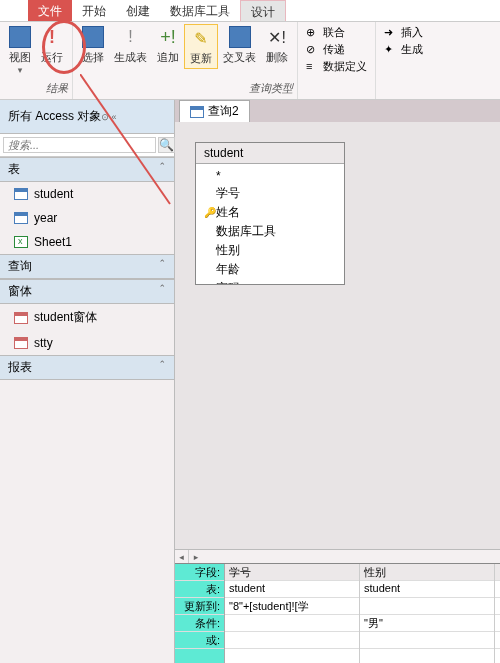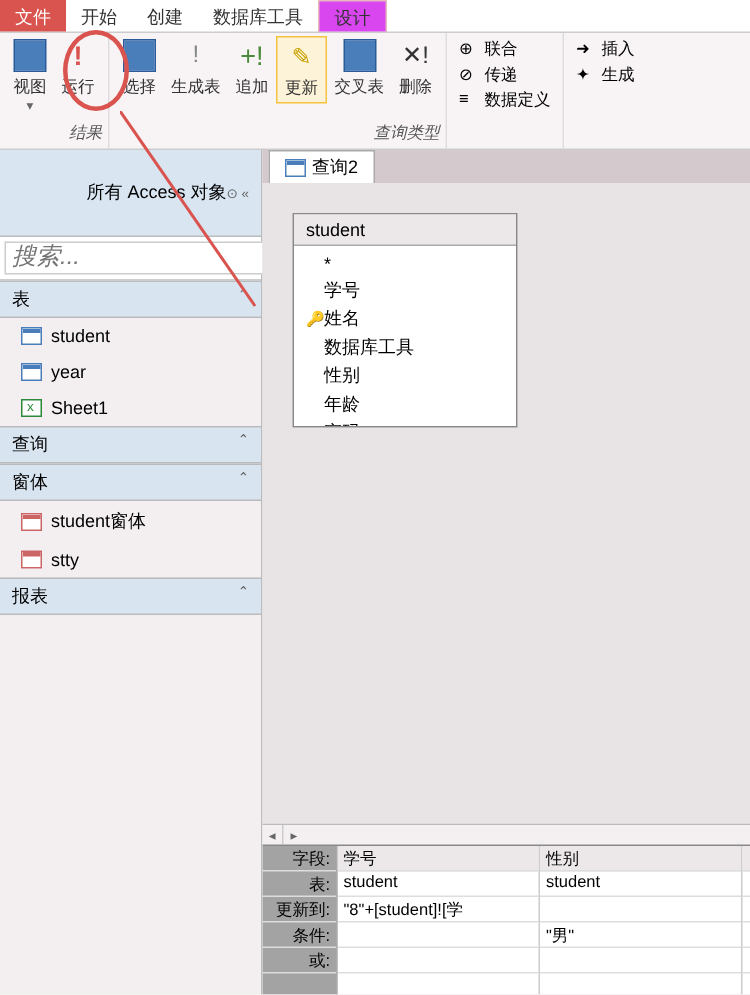--- a/index.html
+++ b/index.html
@@ -1,22 +1,22 @@
 <!DOCTYPE html>
 <html><head>
 <meta charset="utf-8">
 <style>
 * { margin: 0; padding: 0; box-sizing: border-box; font-family: "Microsoft YaHei", sans-serif; }
 body { width: 500px; height: 663px; background: #fff; overflow: hidden; position: relative; font-size: 12px; }
 
 
-.tabs { display: flex; height: 22px; background: #fff; border-bottom: 1px solid #ccc; }
+.tabs { display: flex; height: 22px; background: #fff; border-bottom: 1px solid #ccc; padding-left: 28px; }
 .tab { padding: 3px 10px; font-size: 12px; color: #333; cursor: pointer; }
 .tab.file { background: #d9534f; color: #fff; }
-.tab.active { background: #d946ef; border: 1px solid #e8b8bf; border-bottom: none; }
+.tab.active { background: #e5e5e5; border: 1px solid #e8b8bf; border-bottom: none; }
 
 
 .ribbon { display: flex; height: 78px; background: #f8f4f5; border-bottom: 1px solid #ccc; }
 .rgroup { display: flex; flex-direction: column; border-right: 1px solid #ddd; padding: 2px 4px; position: relative; }
 .rgroup-items { display: flex; flex: 1; align-items: flex-start; }
 .rgroup-label { text-align: right; font-size: 11px; color: #555; padding: 1px 0; font-style: italic; }
 .rbtn { display: flex; flex-direction: column; align-items: center; padding: 2px 5px; cursor: pointer; min-width: 32px; }
 .rbtn-icon { width: 22px; height: 22px; display: flex; align-items: center; justify-content: center; margin-bottom: 2px; }
 .rbtn-label { font-size: 11px; color: #333; text-align: left; }
 .rbtn.highlighted { border: 1px solid #f5c242; background: #fdf3d8; }
@@ -24,43 +24,43 @@
 .rsmall-icon { width: 14px; height: 14px; margin-right: 3px; }
 .rcol { display: flex; flex-direction: column; justify-content: space-around; }
 
 
 .circle-highlight { position: absolute; border: 3px solid #d9534f; border-radius: 50%; width: 44px; height: 54px; top: 20px; left: 42px; pointer-events: none; }
 .arrow-line { position: absolute; top: 74px; left: 80px; width: 100px; height: 140px; pointer-events: none; }
 
 
 .main { display: flex; height: calc(663px - 100px); }
 .sidebar { width: 175px; background: #f3eff0; border-right: 1px solid #bbb; display: flex; flex-direction: column; }
-.sb-header { background: #d9e6f2; padding: 20px 8px; font-size: 12px; display: flex; justify-content: flex-end; align-items: center; border-bottom: 1px solid #bbb; }
+.sb-header { background: #d9e6f2; padding: 8px 8px; font-size: 12px; display: flex; justify-content: flex-start; align-items: center; border-bottom: 1px solid #bbb; }
 .sb-search { display: flex; padding: 3px; background: #fff; border-bottom: 1px solid #ccc; }
-.sb-search input { flex: 1; border: 1px solid #ccc; padding: 1px 4px; font-style: italic; font-size: 16px; }
+.sb-search input { flex: 1; border: 1px solid #ccc; padding: 1px 4px; font-style: italic; font-size: 11px; }
 .sb-search-btn { width: 18px; border: 1px solid #ccc; background: #eee; margin-left: 2px; display: flex; align-items: center; justify-content: center; }
 .sb-group { background: #d8e4ef; padding: 3px 8px; font-size: 12px; border-top: 1px solid #bbb; border-bottom: 1px solid #bbb; display: flex; justify-content: space-between; }
 .sb-item { padding: 5px 8px 5px 14px; display: flex; align-items: center; cursor: pointer; }
 .sb-item-icon { width: 16px; height: 14px; margin-right: 6px; }
 
 .content { flex: 1; display: flex; flex-direction: column; background: #e8e4e5; }
 .content-tabs { display: flex; background: #d4c9cd; height: 22px; align-items: flex-end; padding-left: 4px; }
 .content-tab { background: #fff; border: 1px solid #aaa; border-bottom: none; padding: 2px 10px; display: flex; align-items: center; font-size: 12px; }
 .content-tab-icon { width: 14px; height: 12px; margin-right: 4px; }
 .design-area { flex: 1; background: #e8e4e5; padding: 20px; position: relative; overflow: hidden; }
 .table-box { background: #fff; border: 1px solid #888; width: 150px; }
 .table-box-title { background: #ece8e9; padding: 3px 8px; border-bottom: 1px solid #aaa; font-size: 12px; }
 .table-box-body { padding: 4px; max-height: 120px; overflow: hidden; }
 .field-row { display: flex; align-items: center; padding: 1px 4px; font-size: 12px; }
 .field-key { width: 12px; font-size: 10px; color: #c9a000; }
 .scroll-hint { display: flex; height: 14px; border-top: 1px solid #bbb; background: #f4f0f1; }
 .scroll-btn { width: 14px; border-right: 1px solid #ccc; display: flex; align-items: center; justify-content: center; font-size: 9px; color: #666; }
 
 .grid-area { height: 100px; background: #fff; border-top: 1px solid #888; display: flex; }
-.grid-labels { width: 50px; background: #a3a3a3; border-right: 1px solid #aaa; }
+.grid-labels { width: 50px; background: #5eead4; border-right: 1px solid #aaa; }
 .grid-labels div { text-align: right; padding: 1px 4px; font-size: 11px; border-bottom: 1px solid #ddd; height: 17px; }
 .grid-cols { flex: 1; display: flex; overflow: hidden; }
 .grid-col { width: 135px; border-right: 1px solid #ccc; }
 .grid-col div { padding: 1px 4px; font-size: 11px; border-bottom: 1px solid #ddd; height: 17px; overflow: hidden; white-space: nowrap; }
 .grid-col .hdr { background: #ece8e9; }
 
 .chevron { font-size: 9px; color: #666; }
 
 
 .i-grid { background: linear-gradient(#4a7ebb,#4a7ebb); border: 1px solid #2a5a99; }

